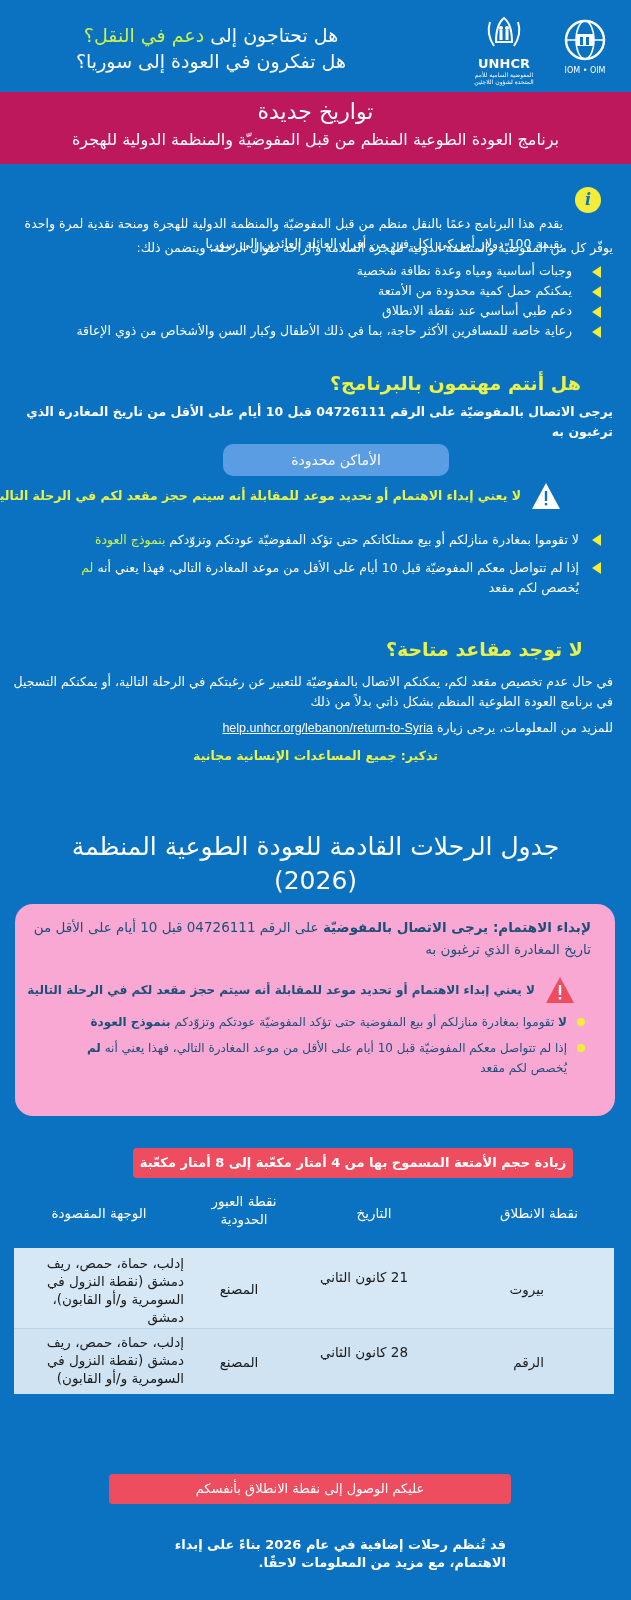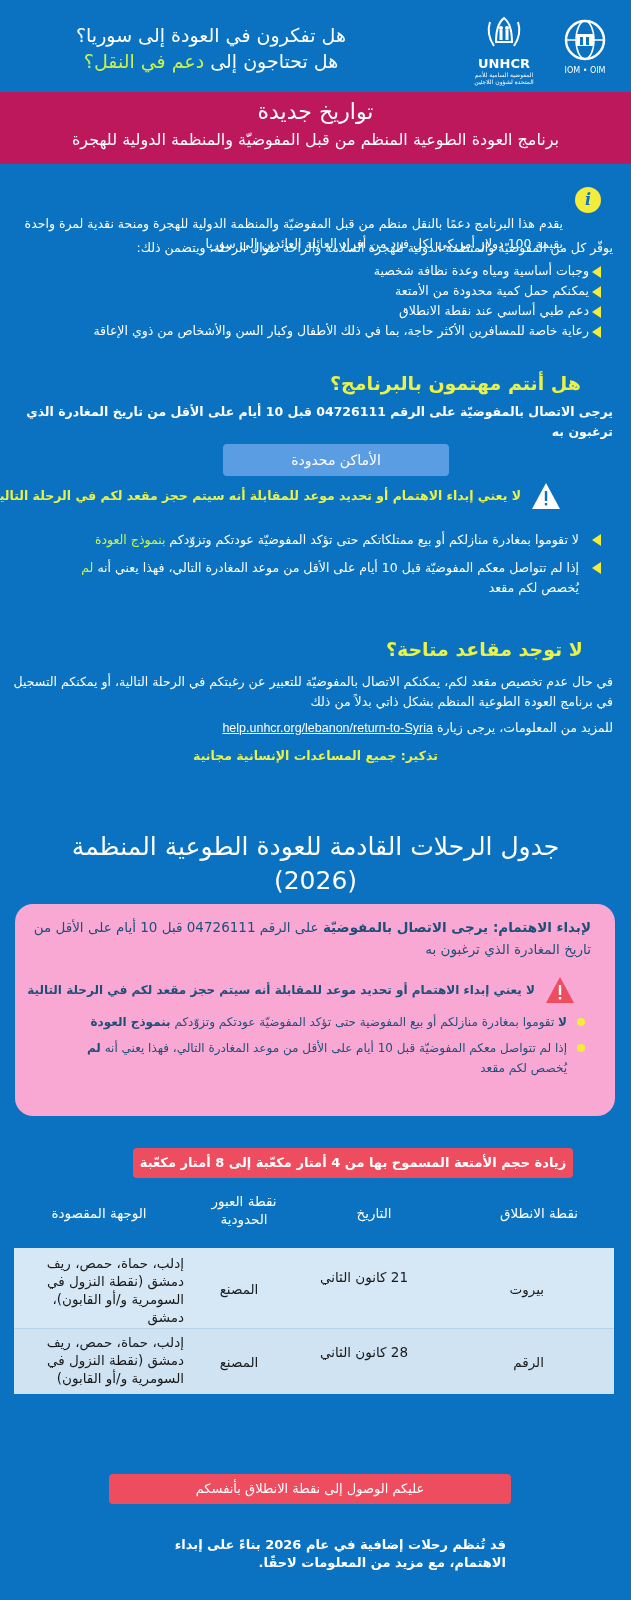--- a/index.html
+++ b/index.html
@@ -23,27 +23,27 @@
     .banner { top: 92px; left: 0; width: 631px; height: 72px; background: #be185d; text-align: center; }
     .banner-title { font-size: 22px; line-height: 30px; padding-top: 5px; }
     .banner-sub { font-size: 16px; line-height: 26px; }
 
     .info-row { top: 182px; right: 20px; width: 600px; }
     .info-icon { position: absolute; right: 10px; top: 5px; width: 26px; height: 26px; border-radius: 50%; background: #f4ec3a; color: #0a72c0; text-align: center; font: italic bold 16px/26px "DejaVu Serif", serif; }
     .info-text { position: absolute; right: 48px; top: 0; width: 540px; font-size: 12.5px; line-height: 20px; margin-top: 32px; }
 
     .provides { top: 238px; right: 18px; width: 600px; font-size: 12.5px; line-height: 20px; }
     .bullets { top: 262px; right: 30px; width: 580px; list-style: none; }
-    .bullets li { position: relative; padding-right: 12px; font-size: 12.5px; line-height: 18px; margin-bottom: 2px; }
+    .bullets li { position: relative; padding-right: 29px; font-size: 12.5px; line-height: 18px; margin-bottom: 2px; }
     .tri { position: absolute; right: 0; top: 4px; width: 0; height: 0; border-top: 6px solid transparent; border-bottom: 6px solid transparent; border-right: 9px solid #f4ec3a; }
 
     .h-yellow { color: #e8f24a; font-size: 19px; line-height: 26px; font-weight: bold; }
     .interested-title { top: 370px; right: 50px; }
     .call-text { top: 402px; right: 18px; width: 595px; font-size: 12.5px; line-height: 20px; text-align: right; font-weight: bold; }
-    .limited-btn { top: 444px; left: 223px; width: 226px; height: 32px; background: #5b9de2; border-radius: 4px; text-align: center; font-size: 14px; line-height: 32px; }
+    .limited-btn { top: 444px; left: 223px; width: 226px; height: 32px; background: #5b9de2; border-radius: 10px; text-align: center; font-size: 14px; line-height: 32px; }
     .warn-row { top: 480px; right: 30px; width: 580px; height: 36px; }
     .warn-icon { position: absolute; right: 40px; top: 2px; width: 30px; height: 28px; }
     .warn-text { position: absolute; right: 80px; top: 6px; color: #e8f24a; font-size: 12.5px; line-height: 20px; font-weight: bold; white-space: nowrap; }
     .bullets2 { top: 530px; right: 30px; width: 540px; list-style: none; }
     .bullets2 li { position: relative; padding-right: 22px; font-size: 12.5px; line-height: 20px; margin-bottom: 8px; }
     .yl { color: #c9f250; }
 
     .noseats-title { top: 636px; right: 48px; }
     .noseats-text { top: 672px; right: 18px; width: 600px; font-size: 12.5px; line-height: 20px; }
     .more-info { top: 718px; right: 18px; width: 600px; font-size: 12.5px; line-height: 20px; }
@@ -71,24 +71,24 @@
     .cell { position: absolute; font-size: 13.5px; line-height: 18px; }
 
     .red-banner2 { top: 1474px; left: 109px; width: 402px; height: 30px; background: #ee4d5f; border-radius: 4px; text-align: center; font-size: 13px; line-height: 30px; }
     .footer-note { top: 1536px; right: 125px; width: 390px; font-size: 13px; line-height: 18px; font-weight: bold; }
   </style>
 </head>
 <body>
 
 <div class="abs header">
   <div class="header-title">
-    <div>هل تفكرون في العودة إلى سوريا؟</div>
     <div>
       <span>هل تحتاجون إلى </span><span class="hl">دعم في النقل</span><span class="hl">؟</span>
     </div>
+    <div>هل تفكرون في العودة إلى سوريا؟</div>
   </div>
   <div class="logo-unhcr">
     <svg width="40" height="40" viewBox="0 0 40 40">
       <path d="M6 10 Q2 22 10 34" stroke="#fff" stroke-width="2" fill="none"></path>
       <path d="M34 10 Q38 22 30 34" stroke="#fff" stroke-width="2" fill="none"></path>
       <path d="M12 30 Q12 12 20 6 Q28 12 28 30 Z" fill="none" stroke="#fff" stroke-width="2"></path>
       <circle cx="17" cy="16" r="2" fill="#fff"></circle>
         <rect x="15.5" y="18" width="3" height="10" fill="#fff"></rect>
       <circle cx="23" cy="16" r="2" fill="#fff"></circle>
         <rect x="21.5" y="18" width="3" height="10" fill="#fff"></rect>

